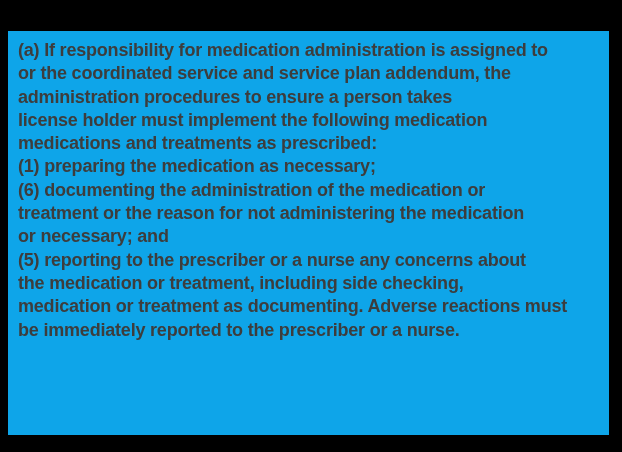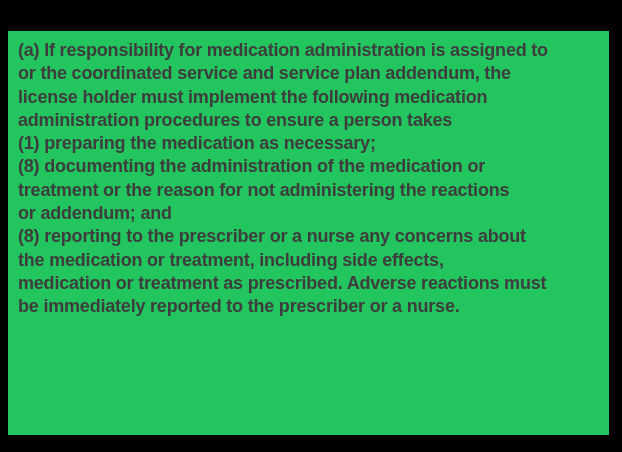--- a/index.html
+++ b/index.html
@@ -4,21 +4,21 @@
 <style>
   html, body {
     margin: 0;
     padding: 0;
     background: #ffffff;
   }
   .page {
     position: relative;
     width: 622px;
     height: 452px;
-    background: #22c55e;
+    background: #0ea5e9;
     overflow: hidden;
     font-family: "Liberation Sans", sans-serif;
   }
   .bar {
     position: absolute;
     background: #000000;
     z-index: 2;
   }
   .bar-top    { left: 0;     top: 0;     width: 622px; height: 31px; }
   .bar-bottom { left: 0;     top: 435px; width: 622px; height: 17px; }
@@ -46,25 +46,26 @@
 <div class="page">
 
   <div class="bar bar-top"></div>
   <div class="bar bar-bottom"></div>
   <div class="bar bar-left"></div>
   <div class="bar bar-right"></div>
 
   <div class="text-block">
     <div class="line">(a) If responsibility for medication administration is assigned to</div>
     <div class="line">or the coordinated service and service plan addendum, the</div>
+    <div class="line">administration procedures to ensure a person takes</div>
     <div class="line">license holder must implement the following medication</div>
-    <div class="line">administration procedures to ensure a person takes</div>
+    <div class="line">medications and treatments as prescribed:</div>
     <div class="line">(1) preparing the medication as necessary;</div>
-    <div class="line">(8) documenting the administration of the medication or</div>
-    <div class="line">treatment or the reason for not administering the reactions</div>
-    <div class="line">or addendum; and</div>
-    <div class="line">(8) reporting to the prescriber or a nurse any concerns about</div>
-    <div class="line">the medication or treatment, including side effects,</div>
-    <div class="line">medication or treatment as prescribed. Adverse reactions must</div>
+    <div class="line">(6) documenting the administration of the medication or</div>
+    <div class="line">treatment or the reason for not administering the medication</div>
+    <div class="line">or necessary; and</div>
+    <div class="line">(5) reporting to the prescriber or a nurse any concerns about</div>
+    <div class="line">the medication or treatment, including side checking,</div>
+    <div class="line">medication or treatment as documenting. Adverse reactions must</div>
     <div class="line">be immediately reported to the prescriber or a nurse.</div>
   </div>
 
 </div>
 
 </body></html>

